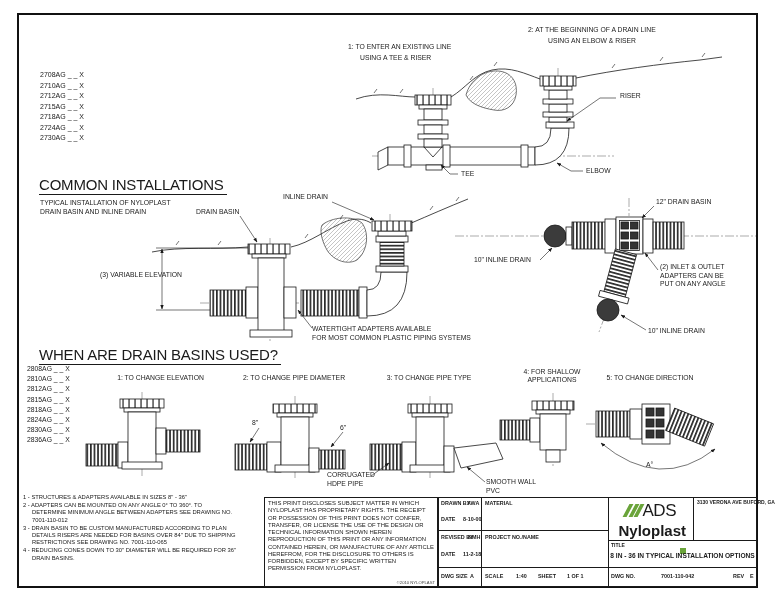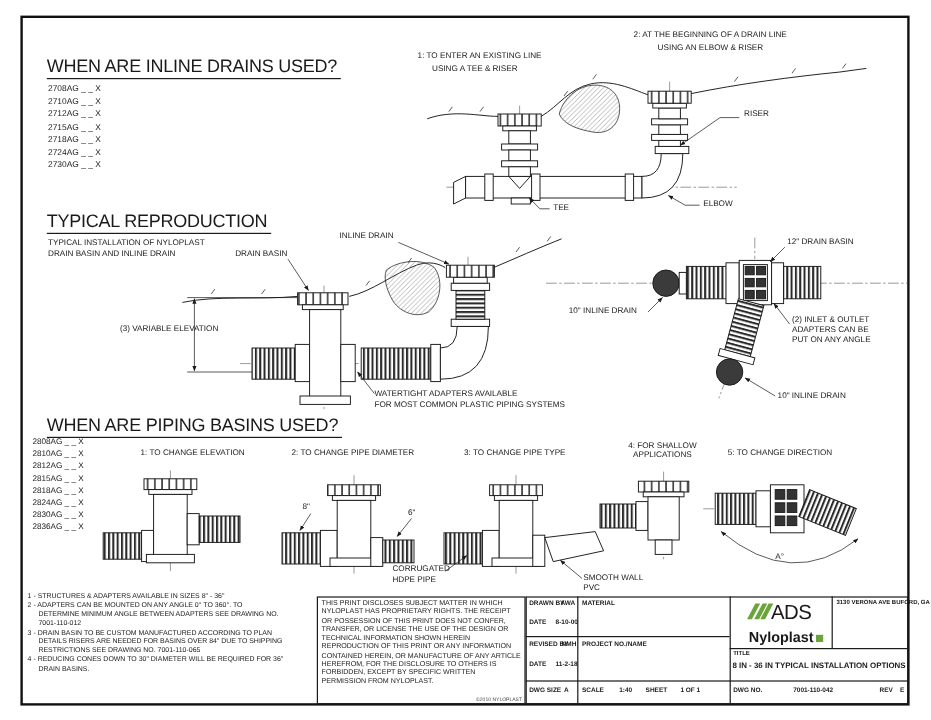--- a/index.html
+++ b/index.html
@@ -17,21 +17,21 @@
   .note{padding-left:9px;text-indent:-9px;margin:0 0 1px 0;}
   .box{position:absolute;border:1px solid #1a1a1a;box-sizing:border-box;}
   .disc{font-size:5.9px;line-height:7.25px;padding:2px 3px;}
   .copyright{position:absolute;right:2px;bottom:1px;font-size:4.2px;color:#444;}
   .tbl{position:absolute;background:#1a1a1a;}
   .tcell{position:absolute;font-size:5.4px;font-weight:bold;white-space:nowrap;}
   .addr{position:absolute;font-size:5px;font-weight:bold;line-height:7.6px;white-space:nowrap;}
   .title-big{position:absolute;font-size:6.6px;font-weight:bold;text-align:center;white-space:nowrap;}
   .ads-slash{display:inline-block;width:4px;height:13px;background:#6aa43a;transform:skewX(-28deg);margin-right:1.5px;}
   .ads-txt{font-size:17px;font-weight:400;letter-spacing:-0.5px;vertical-align:top;line-height:15px;}
-  .nyl{font-size:12px;font-weight:bold;letter-spacing:0;}
+  .nyl{font-size:15px;font-weight:bold;letter-spacing:0;}
   .nyl-sq{display:inline-block;width:6px;height:6px;background:#6aa43a;margin-left:2px;}
 </style>
 </head>
 <body>
 
 <div id="sheet">
 
   <svg width="776" height="600" viewBox="0 0 776 600">
     <defs>
       <marker id="arw" viewBox="0 0 10 10" refX="9" refY="5" markerWidth="7.5" markerHeight="7.5" orient="auto-start-reverse">
@@ -254,54 +254,53 @@
 
       <g stroke-width="0.6">
         <polyline points="259,428 250,442" marker-end="url(#arw)"></polyline>
         <polyline points="343,432 331,447" marker-end="url(#arw)"></polyline>
         <polyline points="371,476 389,463" marker-end="url(#arw)"></polyline>
         <polyline points="485,482 467,467" marker-end="url(#arw)"></polyline>
       </g>
     </g>
   </svg>
 
-  <div class="hd" style="left:39px;top:47px;">WHEN ARE INLINE DRAINS USED?</div>
   <div class="plist" style="left:40px;top:70px;">
     <div>2708AG _ _ X</div>
     <div>2710AG _ _ X</div>
     <div>2712AG _ _ X</div>
     <div>2715AG _ _ X</div>
     <div>2718AG _ _ X</div>
     <div>2724AG _ _ X</div>
     <div>2730AG _ _ X</div>
   </div>
   <div class="lbl" style="left:348px;top:43px;">1:  TO ENTER AN EXISTING LINE</div>
   <div class="lbl" style="left:360px;top:54px;">USING A TEE &amp; RISER</div>
   <div class="lbl" style="left:528px;top:26px;">2:  AT THE BEGINNING OF A DRAIN LINE</div>
   <div class="lbl" style="left:548px;top:37px;">USING AN ELBOW &amp; RISER</div>
   <div class="lbl" style="left:620px;top:92px;">RISER</div>
   <div class="lbl" style="left:461px;top:170px;">TEE</div>
   <div class="lbl" style="left:586px;top:167px;">ELBOW</div>
 
-  <div class="hd" style="left:39px;top:176px;">TYPICAL REPRODUCTION</div>
+  <div class="hd" style="left:39px;top:176px;">COMMON INSTALLATIONS</div>
   <div class="lbl" style="left:40px;top:199px;">TYPICAL INSTALLATION OF NYLOPLAST</div>
   <div class="lbl" style="left:40px;top:208px;">DRAIN BASIN AND INLINE DRAIN</div>
   <div class="lbl" style="left:196px;top:208px;">DRAIN BASIN</div>
   <div class="lbl" style="left:283px;top:193px;">INLINE DRAIN</div>
   <div class="lbl" style="left:100px;top:271px;">(3)  VARIABLE ELEVATION</div>
   <div class="lbl prelines" style="left:312px;top:325px;">WATERTIGHT ADAPTERS AVAILABLE
 FOR MOST COMMON PLASTIC PIPING SYSTEMS</div>
   <div class="lbl" style="left:656px;top:198px;">12" DRAIN BASIN</div>
   <div class="lbl" style="left:474px;top:256px;">10" INLINE DRAIN</div>
   <div class="lbl prelines" style="left:660px;top:263px;">(2)  INLET &amp; OUTLET
 ADAPTERS CAN BE
 PUT ON ANY ANGLE</div>
   <div class="lbl" style="left:648px;top:327px;">10" INLINE DRAIN</div>
 
-  <div class="hd" style="left:39px;top:346px;">WHEN ARE PIPING BASINS USED?</div>
+  <div class="hd" style="left:39px;top:346px;">WHEN ARE DRAIN BASINS USED?</div>
   <div class="plist" style="left:27px;top:364px;font-size:6.8px;line-height:10.2px;">
     <div>2808AG _ _ X</div>
     <div>2810AG _ _ X</div>
     <div>2812AG _ _ X</div>
     <div>2815AG _ _ X</div>
     <div>2818AG _ _ X</div>
     <div>2824AG _ _ X</div>
     <div>2830AG _ _ X</div>
     <div>2836AG _ _ X</div>
   </div>

